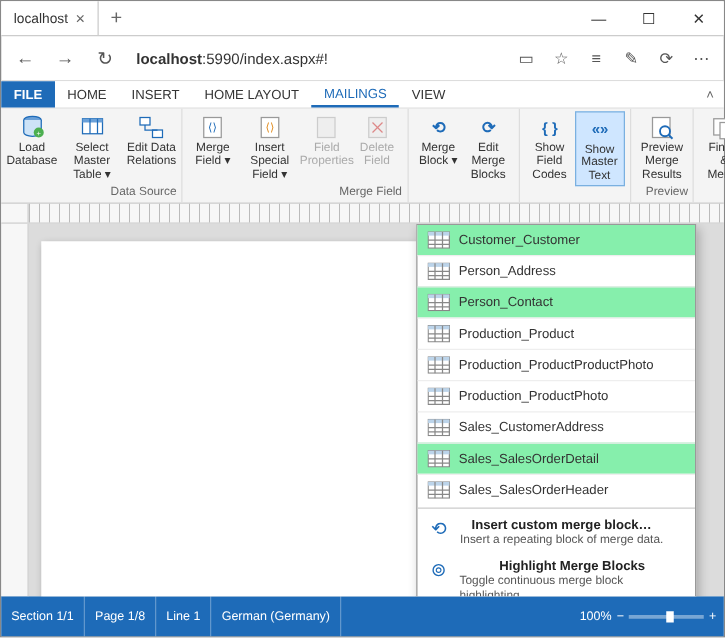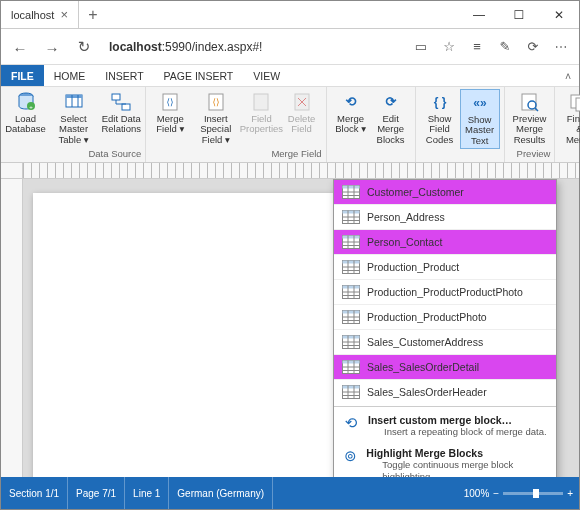--- a/index.html
+++ b/index.html
@@ -42,27 +42,27 @@
 .ruler .corner { width: 22px; border-right:1px solid #ccc; }
 .ruler .ticks { flex:1; position:relative; background: repeating-linear-gradient(to right, #bbb 0, #bbb 1px, transparent 1px, transparent 8px); }
 
 .workspace { flex: 1; background: #dcdcdc; position: relative; display:flex; overflow:hidden;}
 .vruler { width: 22px; background:#f7f7f7; border-right:1px solid #ccc; }
 .page { position:absolute; left: 32px; top: 14px; width: 300px; height: 420px; background: #fff; box-shadow: 1px 2px 6px rgba(0,0,0,.3); }
 
 .dropdown { position: absolute; left: 332px; top: 0; width: 224px; background: #fff; border: 1px solid #999; box-shadow: 2px 3px 8px rgba(0,0,0,.25); z-index: 50; }
 .dd-item { display: flex; align-items: center; padding: 5px 8px; gap: 7px; font-size: 10.5px; color: #333; border-top: 1px solid #eee; }
 .dd-item:first-child { border-top:none; }
-.dd-item.hl { background: #d946ef; text-align: right; }
+.dd-item.hl { background: #86efac; text-align: right; }
 .dd-icon { width: 18px; height: 14px; flex-shrink:0; display:flex;align-items:center;justify-content:center;}
 .dd-icon svg { width:18px; height:14px; }
 .dd-sep { height:1px; background:#ccc; margin: 2px 0;}
 .dd-action { padding: 5px 8px; display:flex; gap:8px; }
-.dd-action .txt b { font-size:10.5px; display:block; color:#222;}
-.dd-action .txt span { font-size:9.5px; color:#555; display:block; line-height:1.2;margin-left:16px;}
+.dd-action .txt b { font-size:10.5px; display:block; color:#222;text-align:center;}
+.dd-action .txt span { font-size:9.5px; color:#555; display:block; line-height:1.2;}
 .dd-aicon { width:18px; height:18px; color:#1e6bb8; font-size:15px; display:flex;align-items:center;justify-content:center;}
 
 .statusbar { height: 32px; background: #1e6bb8; color: #fff; display: flex; align-items: center; font-size: 10px; }
 .sb-cell { padding: 0 8px; border-right: 1px solid rgba(255,255,255,.3); height:100%; display:flex;align-items:center;}
 .sb-sp { flex:1; }
 .sb-zoom { display:flex; align-items:center; gap:4px; padding: 0 6px; }
 .sb-slider { width: 60px; height:3px; background: rgba(255,255,255,.4); position:relative;}
 .sb-slider .knob { position:absolute; left:30px; top:-3px; width:6px; height:9px; background:#fff;}
 </style>
 </head>
@@ -98,21 +98,22 @@
       <div class="ai">✎</div>
       <div class="ai">⟳</div>
       <div class="ai">⋯</div>
     </div>
   </div>
 
   <div class="ribbon-tabs">
     <div class="rtab file">FILE</div>
     <div class="rtab">HOME</div>
     <div class="rtab">INSERT</div>
-    <div class="rtab">PAGE INSERT</div>
+    <div class="rtab">HOME LAYOUT</div>
+    <div class="rtab active">MAILINGS</div>
     <div class="rtab">VIEW</div>
     <div class="rtab-sp"></div>
     <div class="rtab-arrow">˄</div>
   </div>
 
   <div class="ribbon">
     <div class="group">
       <div class="group-row">
         <div class="rbtn">
           <span class="ricon">
@@ -423,21 +424,21 @@
         <div class="txt">
           <b>Highlight Merge Blocks</b>
           <span>Toggle continuous merge block highlighting.</span>
         </div>
       </div>
     </div>
   </div>
 
   <div class="statusbar">
     <div class="sb-cell">Section 1/1</div>
-    <div class="sb-cell">Page 7/1</div>
+    <div class="sb-cell">Page 1/8</div>
     <div class="sb-cell">Line 1</div>
     <div class="sb-cell">German (Germany)</div>
     <div class="sb-sp"></div>
     <div class="sb-zoom">
       <span>100%</span>
       <span>−</span>
       <div class="sb-slider">
           <div class="knob"></div>
         </div>
       <span>+</span>

